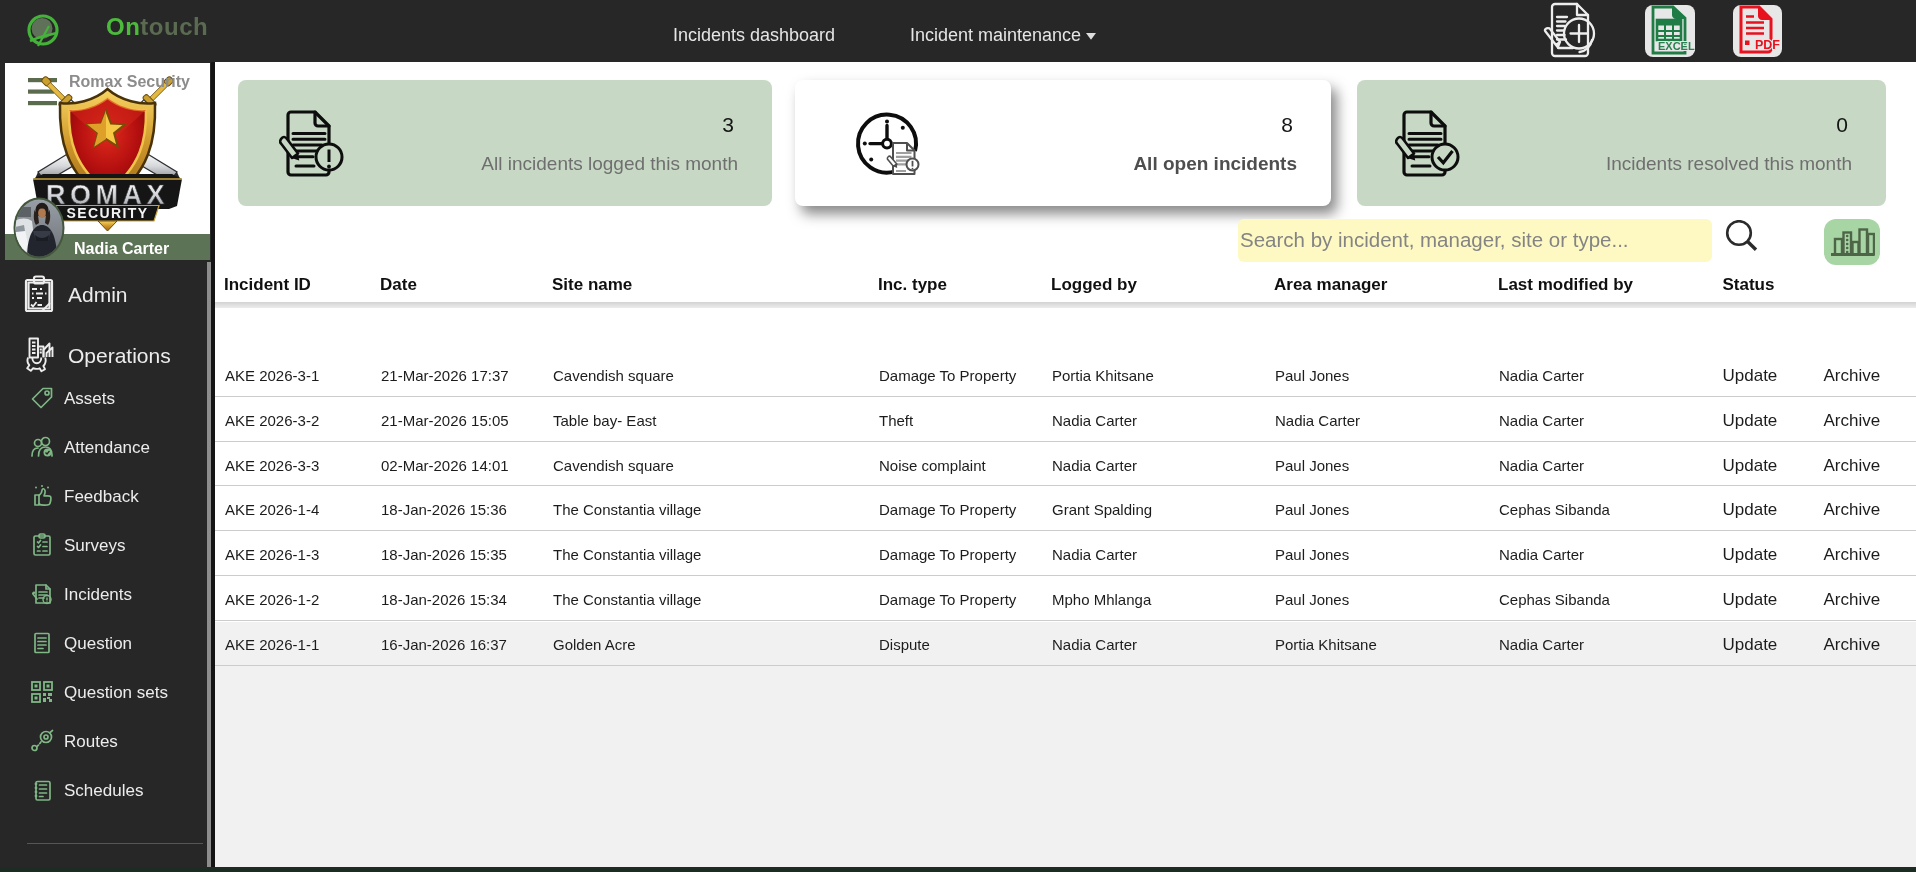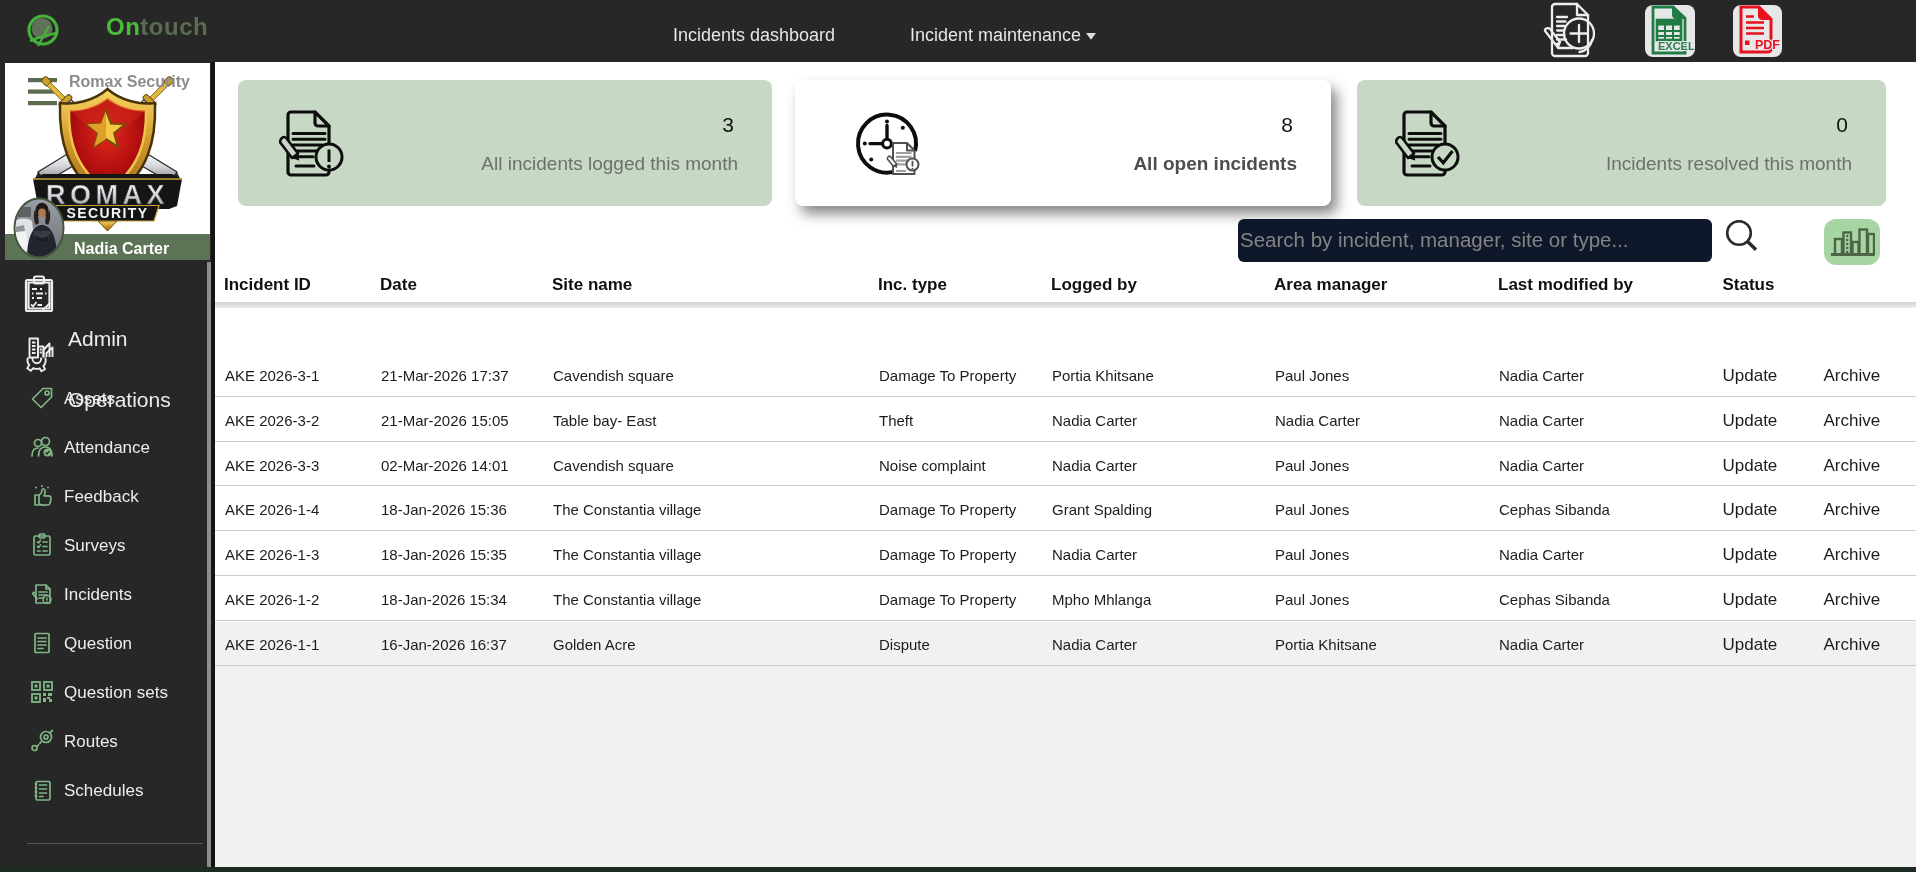--- a/index.html
+++ b/index.html
@@ -18,35 +18,35 @@
 .topnav { position:absolute; top:25px; color:#e5e5e5; font-size:18px; }
 
 #sidebar { position:absolute; left:0; top:62px; width:211px; height:806px; background:#272727; z-index:4; }
 #graybar { position:absolute; left:207px; top:262px; width:4px; height:606px; background:#8d8d8d; z-index:5; }
 #blackline { position:absolute; left:211px; top:62px; width:4px; height:806px; background:#141414; z-index:6; }
 #logopanel { position:absolute; left:5px; top:1px; width:205px; height:171px; background:#fff; overflow:hidden; }
 #romaxname { position:absolute; left:64px; top:10px; font-size:16px; font-weight:bold; color:#8c8c8c; }
 #banner { position:absolute; left:5px; top:172px; width:205px; height:26px; background:#5d7355; }
 #banner span { position:absolute; left:69px; top:6px; color:#fff; font-weight:bold; font-size:16px; }
 .mitem { position:absolute; color:#ececec; }
-.mbig { font-size:21px;margin-top:44px; }
+.mbig { font-size:21px; }
 .msml { font-size:17px; }
 #sep { position:absolute; left:27px; top:781px; width:176px; height:1px; background:#565656; }
 
 #content { position:absolute; left:215px; top:62px; width:1701px; height:806px; background:#fff; }
 #footerarea { position:absolute; left:0px; top:560px; width:1701px; height:246px; background:#f1f1f1; }
 .card { position:absolute; top:18px; height:126px; border-radius:8px; }
 .cgreen { background:#c7d9c5; }
 .cnum { position:absolute; right:38px; top:33px; font-size:21px; color:#141414; }
 .clabel { position:absolute; right:34px; top:72.5px; font-size:19px; color:#6f6f6f; }
 #card1 { left:23px; width:534px; }
 #card2 { left:580px; width:536px; background:#fff; box-shadow:6px 8px 13px rgba(40,40,40,0.55); }
 #card2 .clabel { color:#4e4e4e; font-weight:bold; }
 #card3 { left:1142px; width:529px; }
-#searchbox { position:absolute; left:1023px; top:157px; width:474px; height:43px; background:#0f172a;
+#searchbox { position:absolute; left:1023px; top:157px; width:474px; height:43px; background:#fef9c3;
   border-radius:6px; color:#848484; font-size:20.5px; line-height:41px; padding-left:2px; }
 #greenbtn { position:absolute; left:1609px; top:157px; width:56px; height:46px; background:#a7d5a4; border-radius:12px; }
 
 .th { position:absolute; top:213px; font-size:17px; font-weight:bold; color:#101010;text-align:right; }
 #hshadow { position:absolute; left:0; top:240px; width:1701px; height:6px;
   background:linear-gradient(#d3d3d3,#ececec); }
 .row { position:absolute; left:0; width:1776px; height:45px; border-bottom:1px solid #ccc;margin-top:43px; }
 .cell { position:absolute; top:0; font-size:15px; color:#1c1c1c; line-height:47px; white-space:nowrap; }
 .act { font-size:17px; }
 #bottomstrip { position:absolute; left:0; top:867px; width:1916px; height:5px; background:#1d2c23; z-index:9; }

